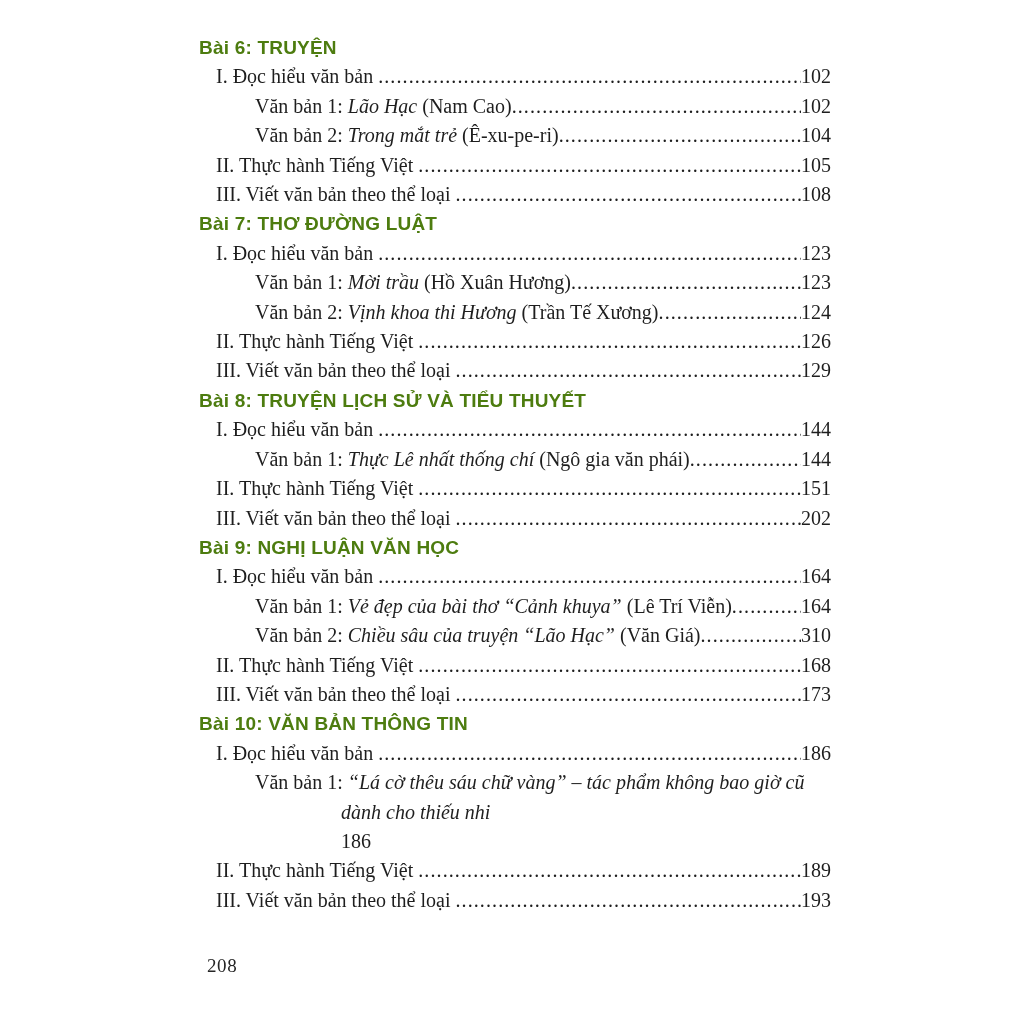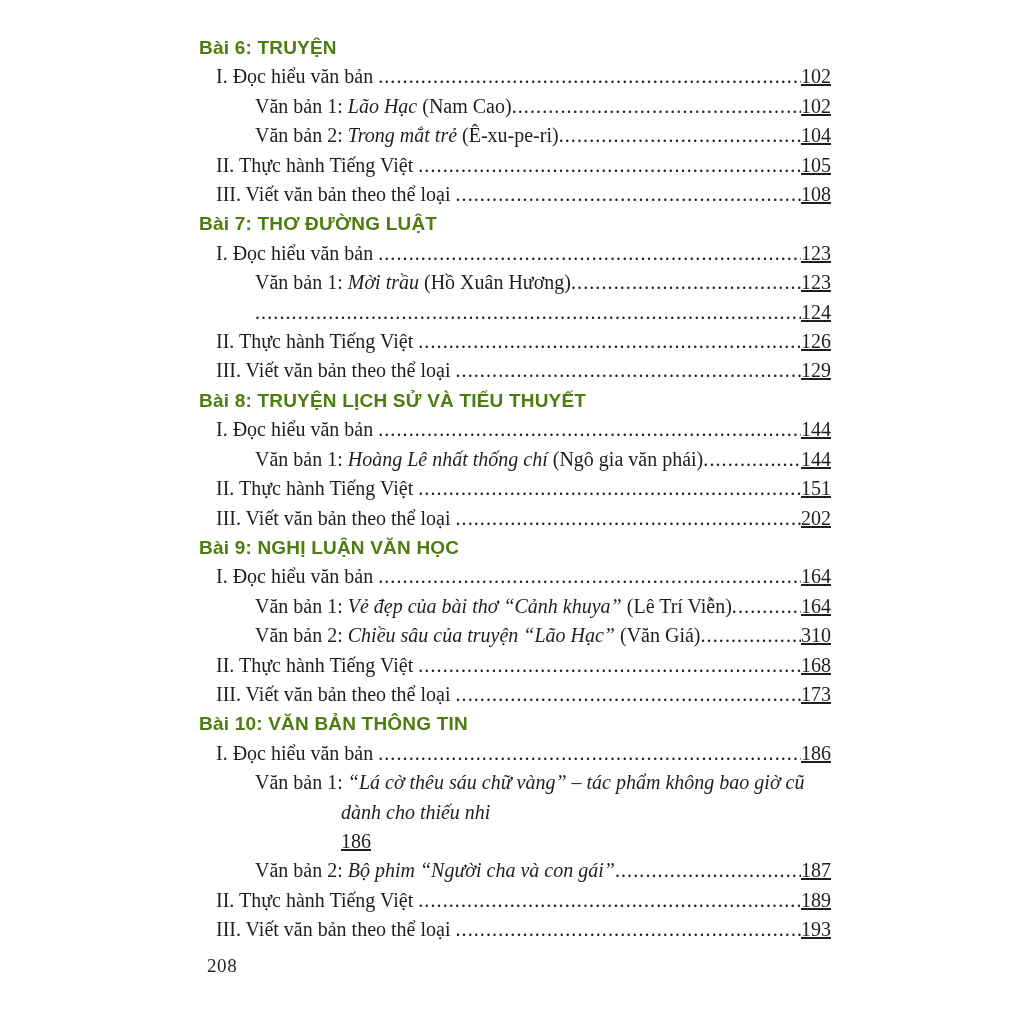--- a/index.html
+++ b/index.html
@@ -43,21 +43,21 @@
     flex: 1 1 0;
     min-width: 0;
     overflow: hidden;
     white-space: nowrap;
     color: #1e1e1e;
   }
   .leader::after {
     content: "................................................................................................................................................................";
     letter-spacing: 1.1px;
   }
-  .pagenum { white-space: pre; text-decoration: underline; }
+  .pagenum { white-space: pre; }
   .footer-pagenum {
     position: absolute;
     left: 207px;
     top: 956px;
     font-family: Liberation Serif, serif;
     font-size: 19px;
     line-height: 1;
     letter-spacing: 0.6px;
     color: #262626;
   }
@@ -98,41 +98,42 @@
         <span class="row-label"><span>I. Đọc hiểu văn bản </span></span>
         <span class="leader"></span>
         <span class="pagenum">123</span>
       </div>
       <div class="toc-row indent-item">
         <span class="row-label"><span>Văn bản 1: </span><span class="it">Mời trầu </span><span>(Hồ Xuân Hương)</span></span>
         <span class="leader"></span>
         <span class="pagenum">123</span>
       </div>
       <div class="toc-row indent-item">
+        <span class="row-label"><span>Văn bản 2: </span><span class="it">Vịnh khoa thi Hương </span><span>(Trần Tế Xương)</span></span>
         <span class="leader"></span>
         <span class="pagenum">124</span>
       </div>
       <div class="toc-row indent-roman">
         <span class="row-label"><span>II. Thực hành Tiếng Việt </span></span>
         <span class="leader"></span>
         <span class="pagenum">126</span>
       </div>
       <div class="toc-row indent-roman">
         <span class="row-label"><span>III. Viết văn bản theo thể loại </span></span>
         <span class="leader"></span>
         <span class="pagenum">129</span>
       </div>
       <div class="toc-heading">Bài 8: TRUYỆN LỊCH SỬ VÀ TIỂU THUYẾT</div>
       <div class="toc-row indent-roman">
         <span class="row-label"><span>I. Đọc hiểu văn bản </span></span>
         <span class="leader"></span>
         <span class="pagenum">144</span>
       </div>
       <div class="toc-row indent-item">
-        <span class="row-label"><span>Văn bản 1: </span><span class="it">Hoàng Lê nhất thống chí </span><span>(Ngô gia văn phái)</span></span>
+        <span class="row-label"><span>Văn bản 1: </span><span class="it">Thực Lê nhất thống chí </span><span>(Ngô gia văn phái)</span></span>
         <span class="leader"></span>
         <span class="pagenum">144</span>
       </div>
       <div class="toc-row indent-roman">
         <span class="row-label"><span>II. Thực hành Tiếng Việt </span></span>
         <span class="leader"></span>
         <span class="pagenum">151</span>
       </div>
       <div class="toc-row indent-roman">
         <span class="row-label"><span>III. Viết văn bản theo thể loại </span></span>
@@ -172,25 +173,20 @@
         <span class="pagenum">186</span>
       </div>
       <div class="toc-row indent-item">
         <span class="row-label"><span>Văn bản 1: </span><span class="it">“Lá cờ thêu sáu chữ vàng” – tác phẩm không bao giờ cũ</span></span>
       </div>
       <div class="toc-row indent-continuation">
         <span class="row-label"><span class="it">dành cho thiếu nhi</span></span>
         <span class="leader"></span>
         <span class="pagenum">186</span>
       </div>
-      <div class="toc-row indent-item">
-        <span class="row-label"><span>Văn bản 2: </span><span class="it">Bộ phim “Người cha và con gái”</span></span>
-        <span class="leader"></span>
-        <span class="pagenum">187</span>
-      </div>
       <div class="toc-row indent-roman">
         <span class="row-label"><span>II. Thực hành Tiếng Việt </span></span>
         <span class="leader"></span>
         <span class="pagenum">189</span>
       </div>
       <div class="toc-row indent-roman">
         <span class="row-label"><span>III. Viết văn bản theo thể loại </span></span>
         <span class="leader"></span>
         <span class="pagenum">193</span>
       </div>

